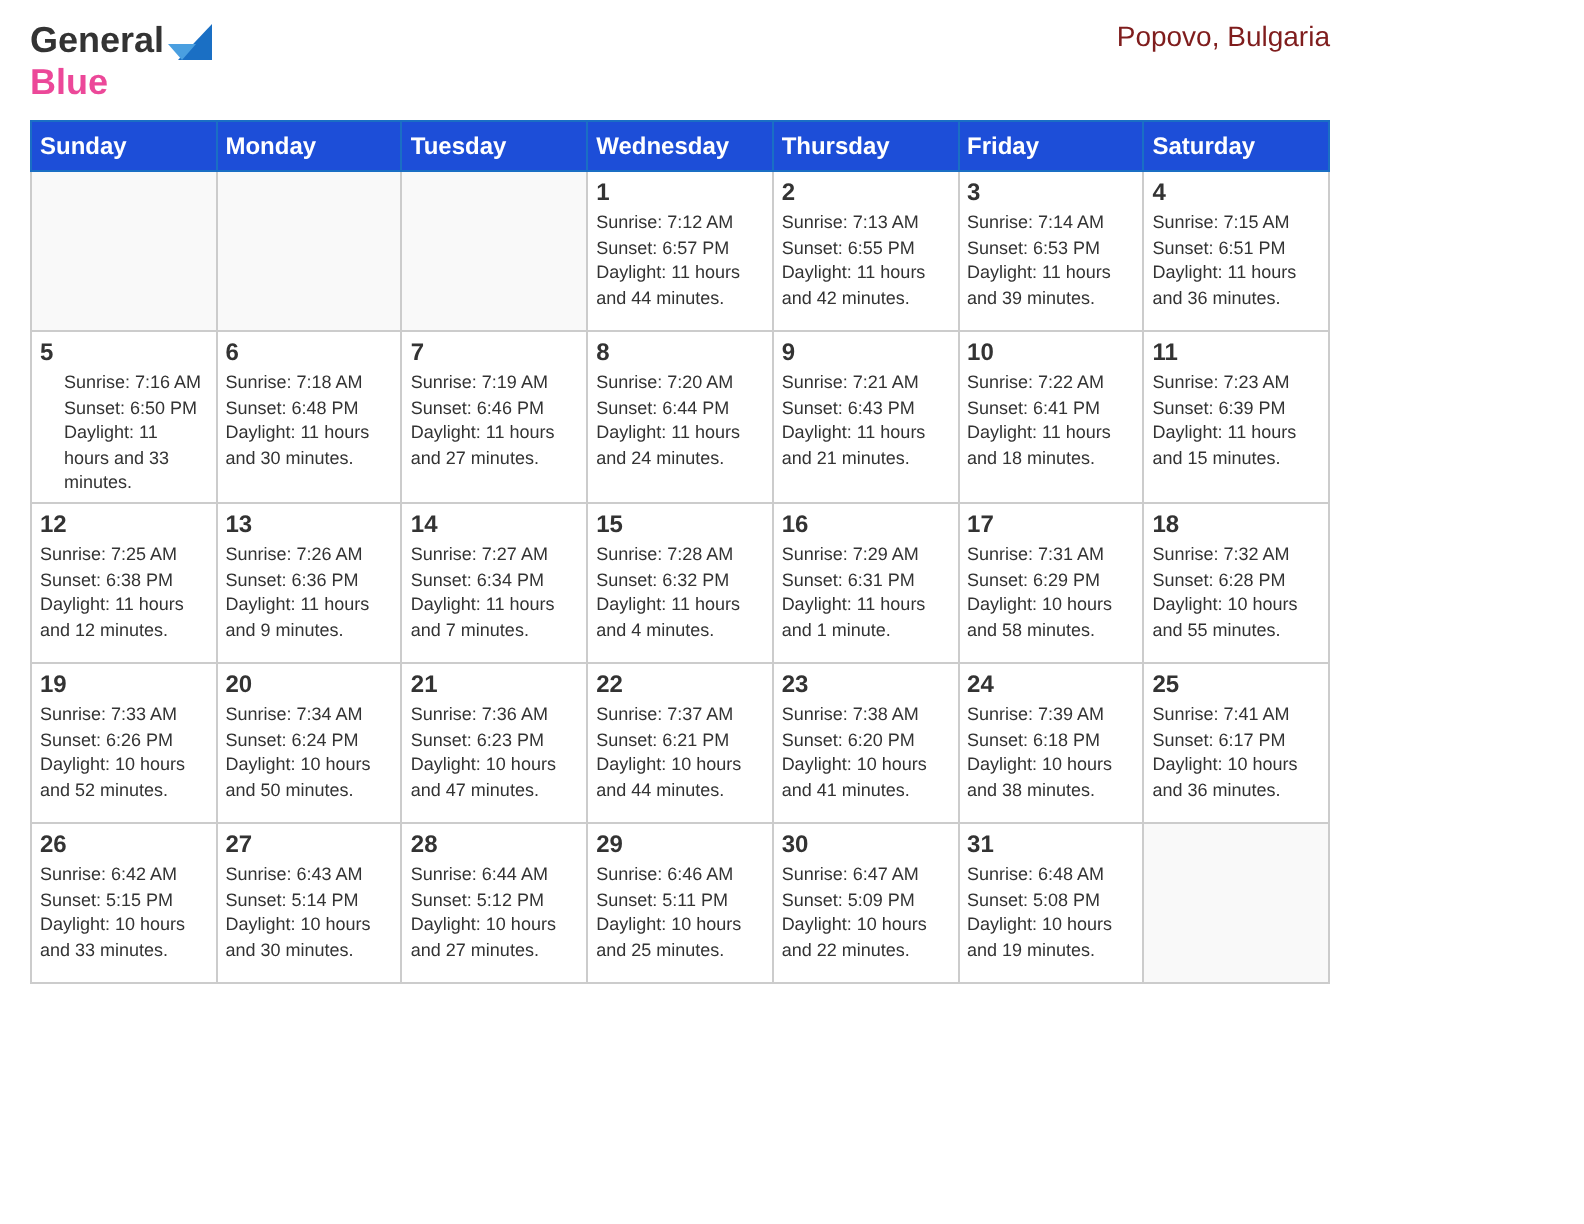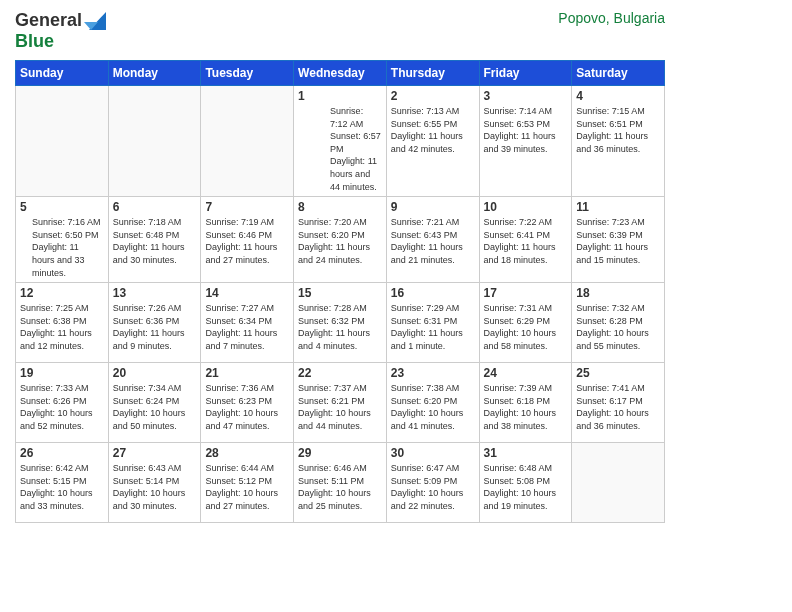--- a/index.html
+++ b/index.html
@@ -32,39 +32,39 @@
       align-items: center;
     }
     .logo-general {
       font-size: 18px;
       font-weight: bold;
       color: #333;
     }
     .logo-blue {
       font-size: 18px;
       font-weight: bold;
-      color: #15803d;
+      color: #ec4899;
     }
     .logo-icon {
       width: 22px;
       height: 18px;
       margin-left: 2px;
     }
     .title-block {
       text-align: right;
     }
     .month-title {
       font-size: 32px;
       font-weight: bold;
       color: #333;
       line-height: 1.1;
     }
     .subtitle {
       font-size: 14px;
-      color: #15803d;
+      color: #7f1d1d;
     }
     .calendar {
       width: 100%;
       border-collapse: collapse;
       table-layout: fixed;
     }
     .calendar th {
       background: #1d4ed8;
       color: #fff;
       font-size: 12px;
@@ -129,21 +129,21 @@
         <th>Saturday</th>
       </tr>
     </thead>
     <tbody id="calendar-body">
     <tr>
           <td class="empty"></td>
           <td class="empty"></td>
           <td class="empty"></td>
           <td>
             <span class="day-num">1</span>
-            <div class="day-info" style="white-space: pre-line; margin-left: 32px;">Sunrise: 7:12 AM
+            <div class="day-info" style="white-space: pre-line;">Sunrise: 7:12 AM
 Sunset: 6:57 PM
 Daylight: 11 hours and 44 minutes.</div>
           </td>
           <td>
             <span class="day-num">2</span>
             <div class="day-info" style="white-space: pre-line;">Sunrise: 7:13 AM
 Sunset: 6:55 PM
 Daylight: 11 hours and 42 minutes.</div>
           </td>
           <td>
@@ -174,21 +174,21 @@
           </td>
           <td>
             <span class="day-num">7</span>
             <div class="day-info" style="white-space: pre-line;">Sunrise: 7:19 AM
 Sunset: 6:46 PM
 Daylight: 11 hours and 27 minutes.</div>
           </td>
           <td>
             <span class="day-num">8</span>
             <div class="day-info" style="white-space: pre-line;">Sunrise: 7:20 AM
-Sunset: 6:20 PM
+Sunset: 6:44 PM
 Daylight: 11 hours and 24 minutes.</div>
           </td>
           <td>
             <span class="day-num">9</span>
             <div class="day-info" style="white-space: pre-line;">Sunrise: 7:21 AM
 Sunset: 6:43 PM
 Daylight: 11 hours and 21 minutes.</div>
           </td>
           <td>
             <span class="day-num">10</span>

